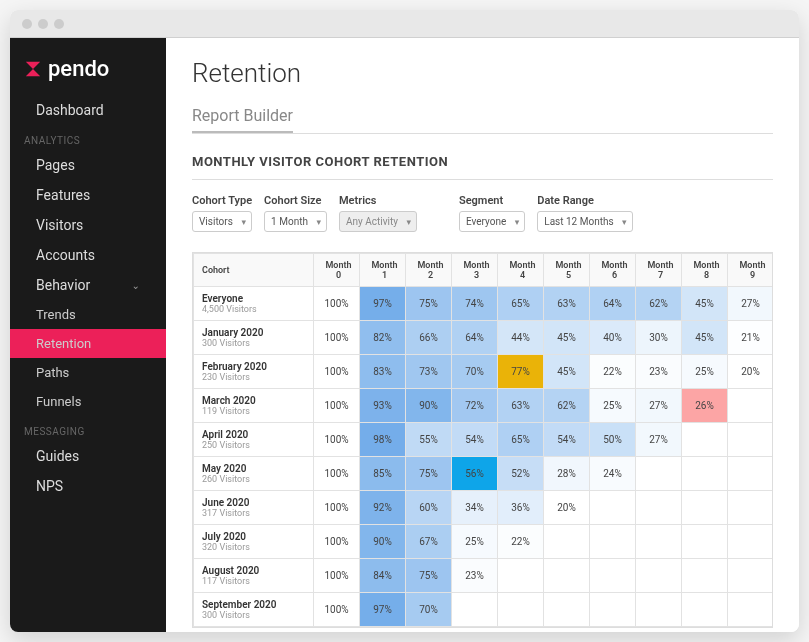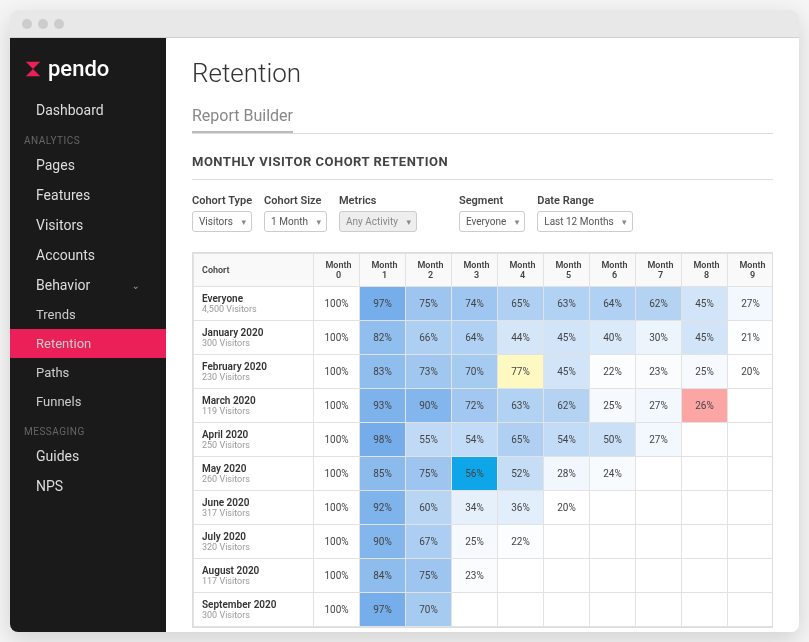--- a/index.html
+++ b/index.html
@@ -339,21 +339,21 @@
               </tr>
               <tr>
                 <td class="cohort-cell">
                   <div class="cohort-name">February 2020</div>
                   <div class="cohort-sub">230 Visitors</div>
                 </td>
                 <td style="background:#fff">100%</td>
                 <td style="background:rgb(142,189,238)">83%</td>
                 <td style="background:rgb(160,199,240)">73%</td>
                 <td style="background:rgb(166,203,241)">70%</td>
-                <td style="background:#fef9c3">77%</td>
+                <td style="background:#eab308">77%</td>
                 <td style="background:rgb(210,229,248)">45%</td>
                 <td style="background:rgb(251,253,254)">22%</td>
                 <td style="background:rgb(250,252,254)">23%</td>
                 <td style="background:rgb(246,250,254)">25%</td>
                 <td style="background:rgb(255,255,255)">20%</td>
                 <td style="background:#fff"></td>
               </tr>
               <tr>
                 <td class="cohort-cell">
                   <div class="cohort-name">March 2020</div>

